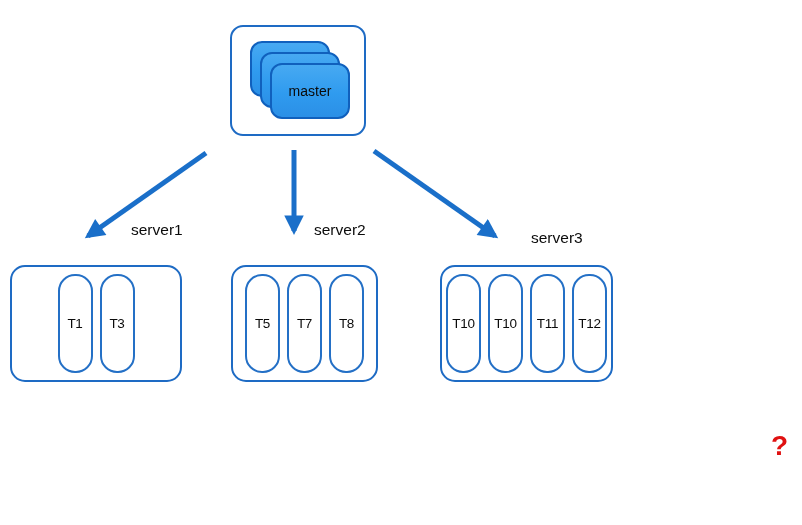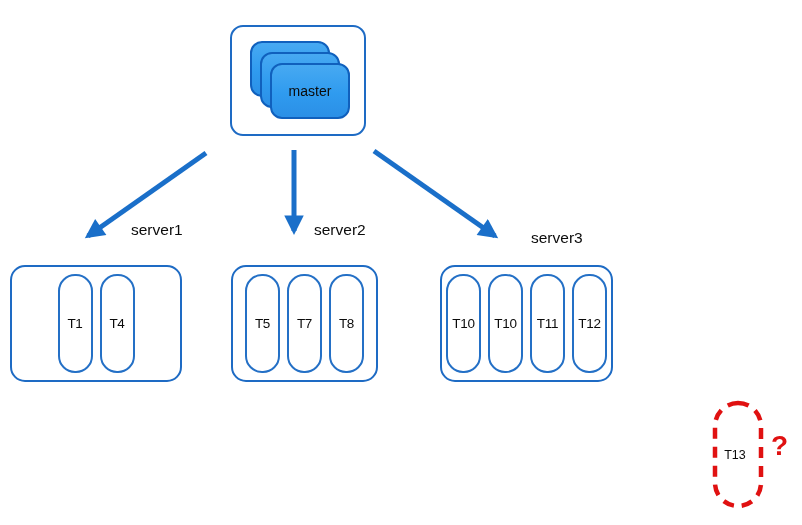--- a/index.html
+++ b/index.html
@@ -93,21 +93,21 @@
 
   <div class="server-label" style="left:131px; top:221px">server1</div>
   <div class="server-label" style="left:314px; top:221px">server2</div>
   <div class="server-label" style="left:531px; top:229px">server3</div>
 
   <div class="server-box" style="left:10px; width:172px">
     <div class="task-pill">
       <span>T1</span>
       </div>
     <div class="task-pill">
-      <span>T4</span>
+      <span>T3</span>
       </div>
   </div>
 
   <div class="server-box" style="left:231px; width:147px">
     <div class="task-pill">
       <span>T5</span>
       </div>
     <div class="task-pill">
       <span>T7</span>
       </div>
@@ -124,21 +124,15 @@
       <span>T10</span>
       </div>
     <div class="task-pill">
       <span>T11</span>
       </div>
     <div class="task-pill">
       <span>T12</span>
       </div>
   </div>
 
-  <div class="pending-group">
-    <svg width="56" height="112" viewBox="0 0 56 112">
-      <rect x="4" y="4" width="46" height="103" rx="23" ry="23" fill="none" stroke="#e01111" stroke-width="4.5" stroke-dasharray="11 8"></rect>
-    </svg>
-    <div class="pending-label">T13</div>
-  </div>
   <div class="question-mark">?</div>
 
 </div>
 
 </body></html>

